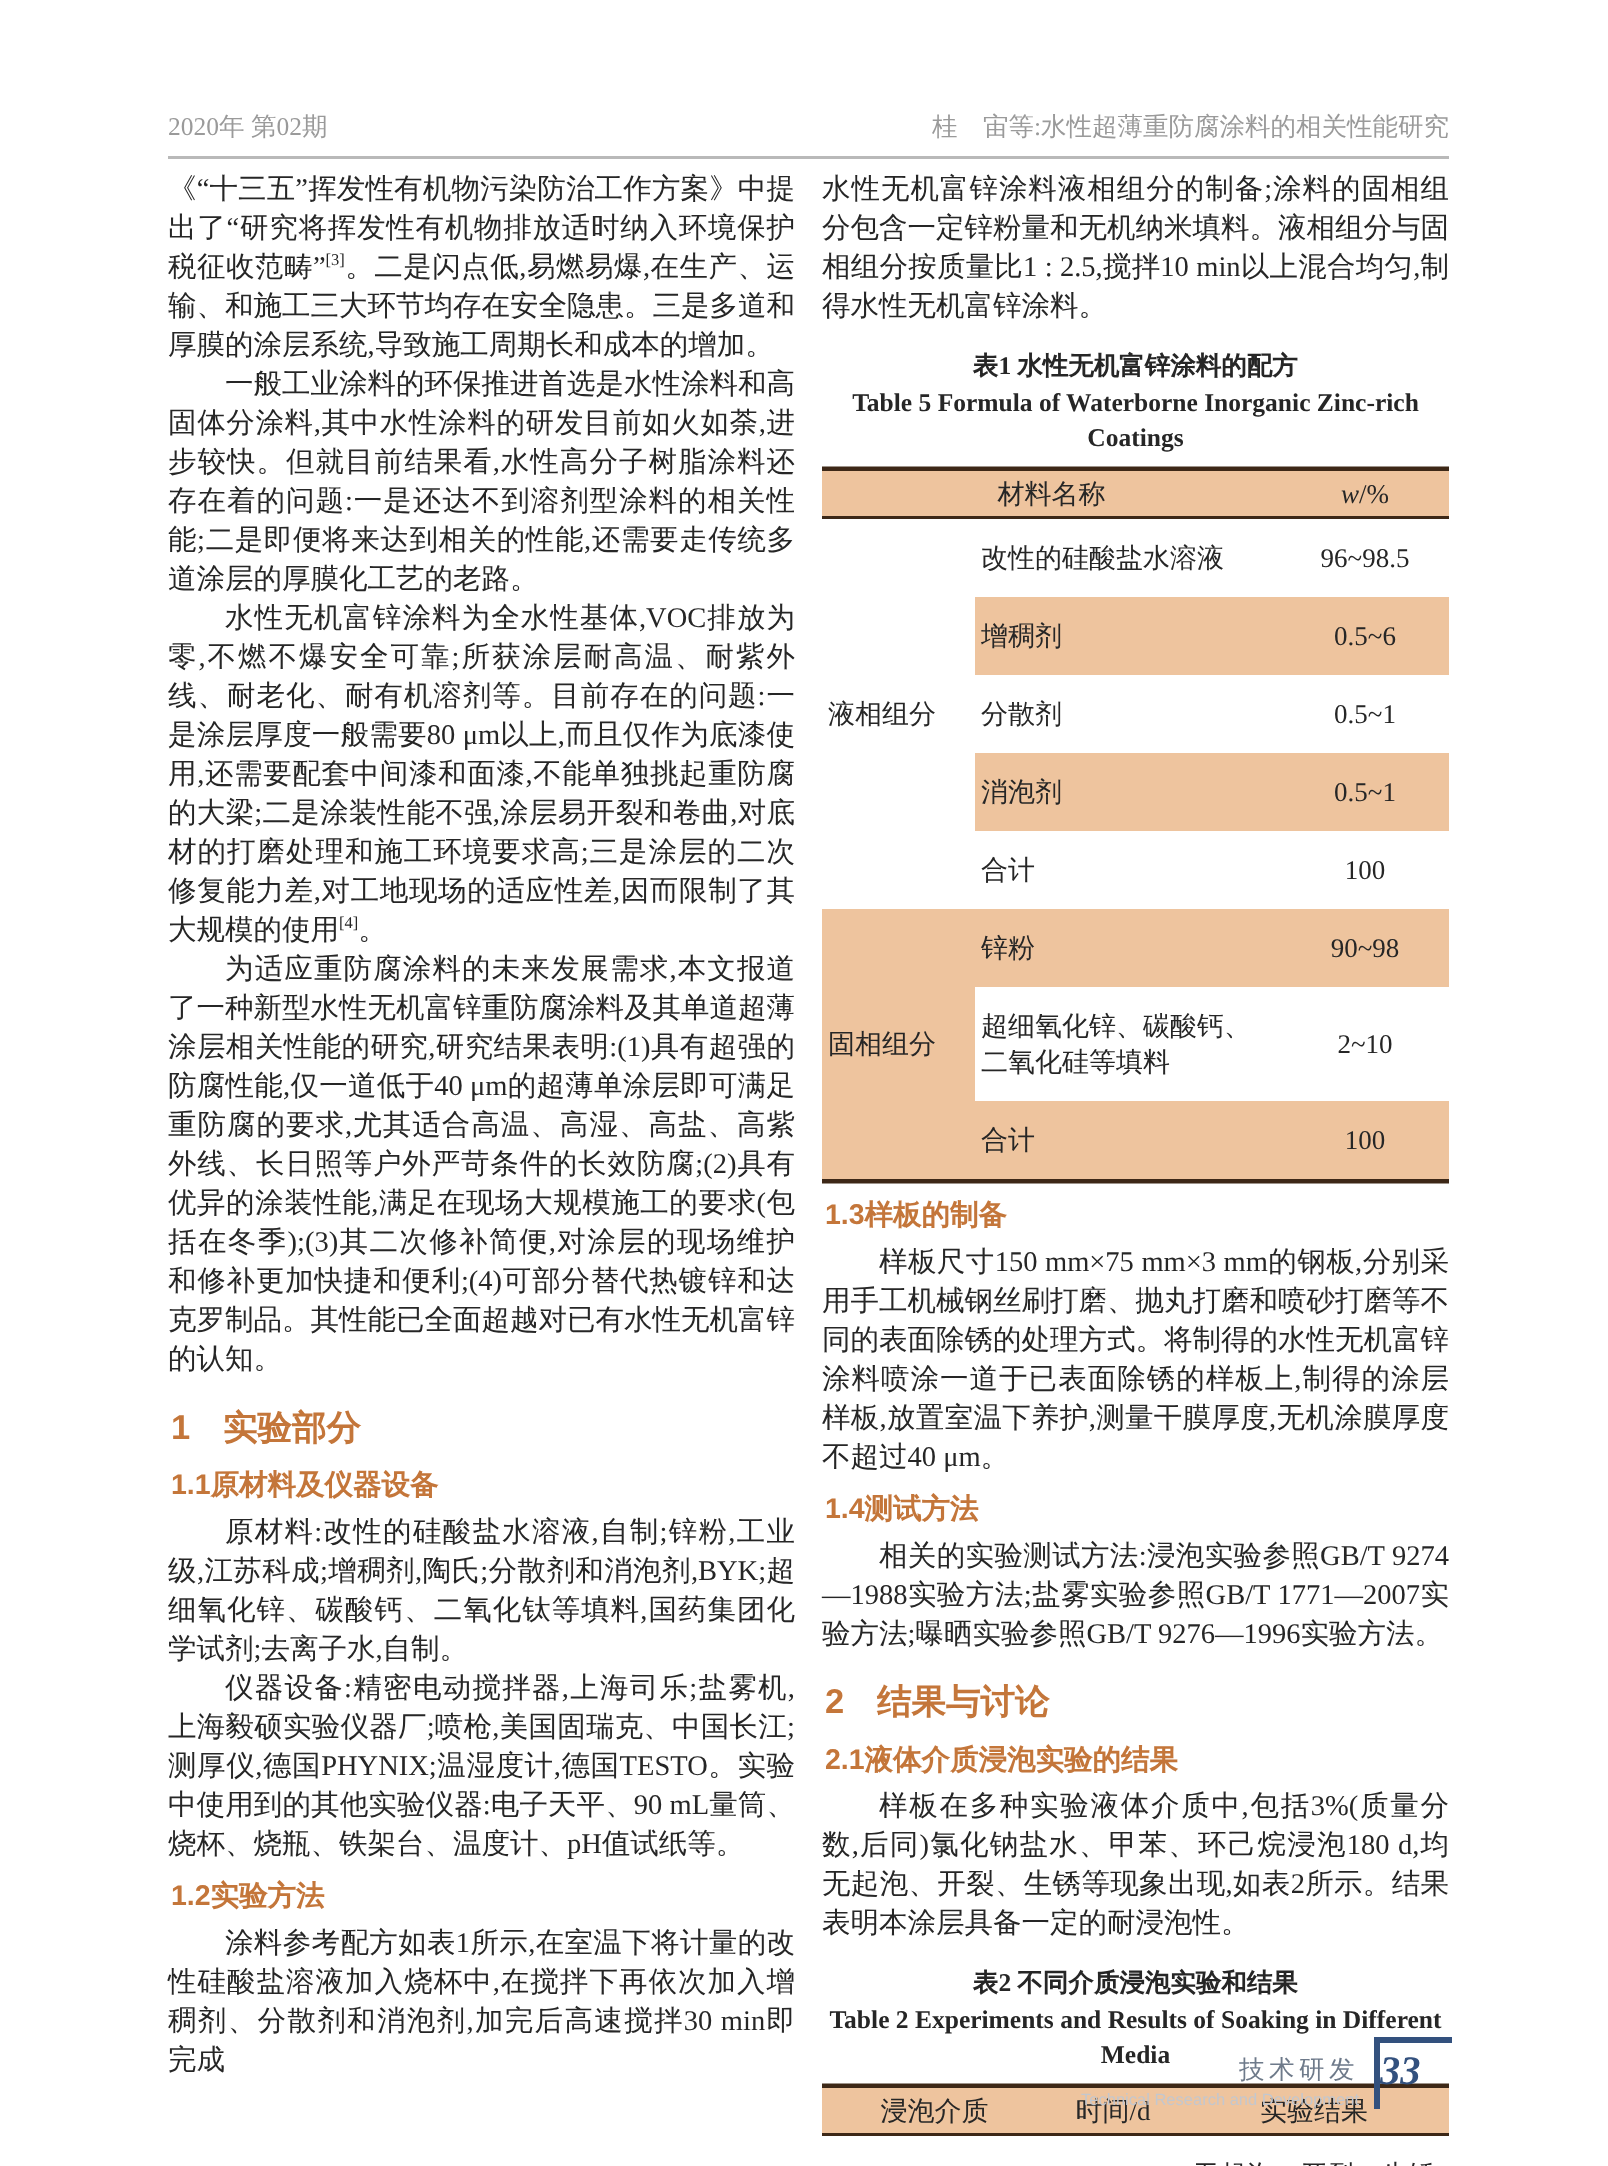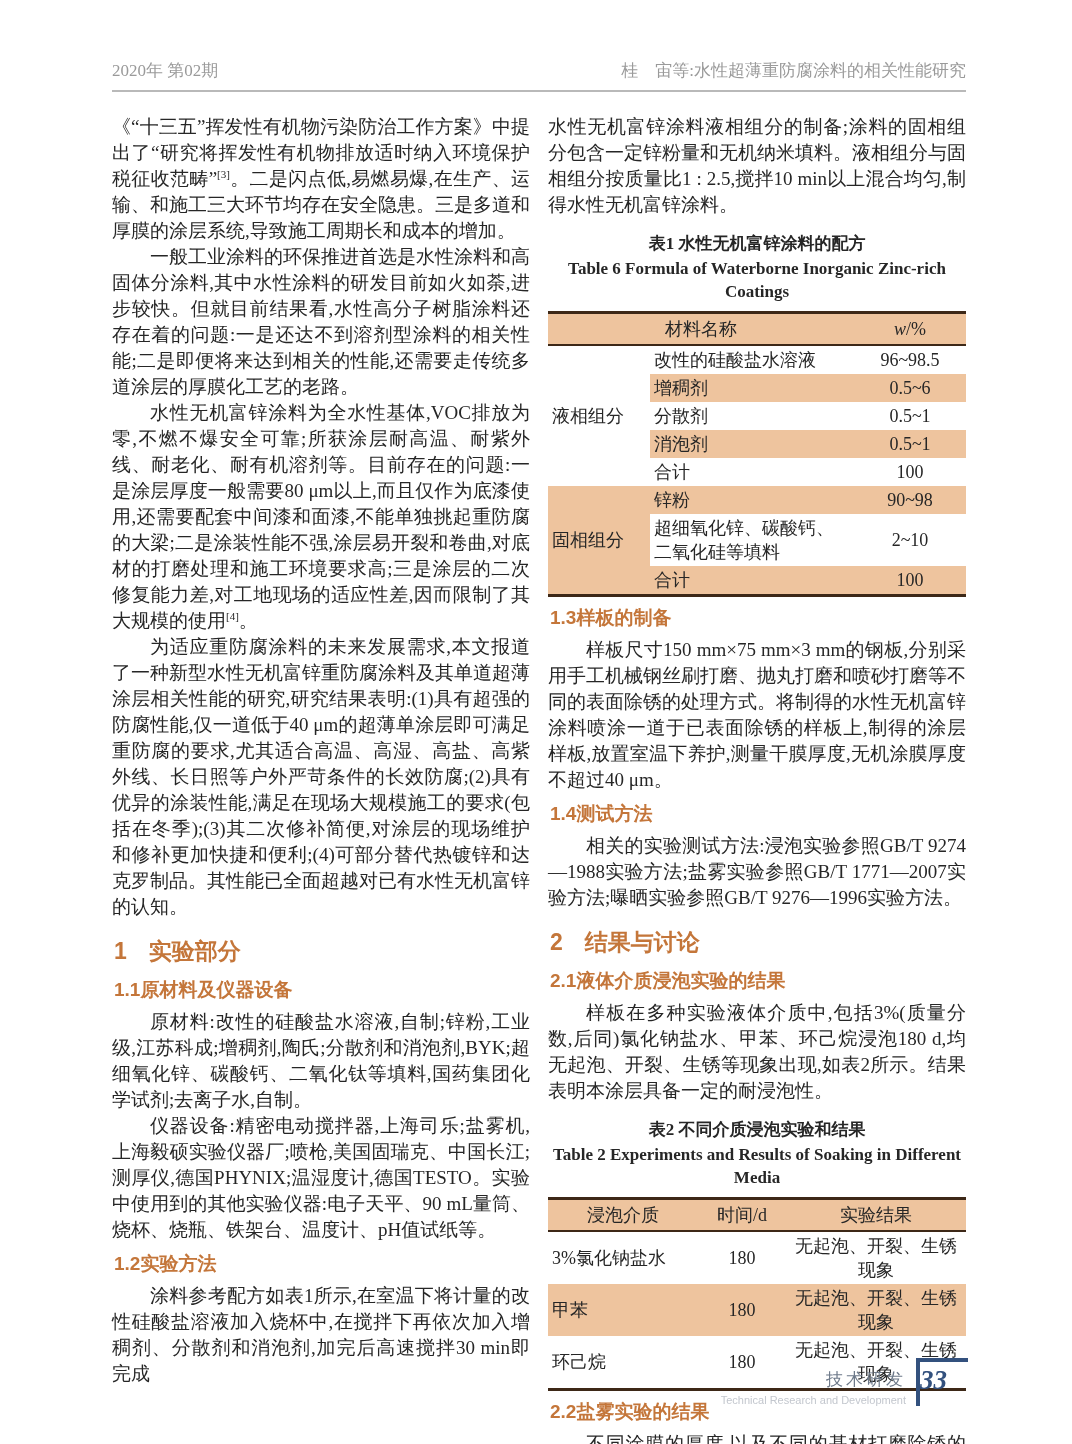--- a/index.html
+++ b/index.html
@@ -6,41 +6,41 @@
     --accent:#c4763a;
     --band:#eec49e;
     --dark:#3d2817;
     --body:#262626;
     --hdr:#9a9a9a;
     --navy:#33517e;
   }
   html,body{margin:0;padding:0;background:#ffffff;}
   .page{position:relative;width:1072px;height:1444px;background:#ffffff;overflow:hidden;
         font-family:"Liberation Serif","DejaVu Serif",serif;color:var(--body);}
-  .header-bar{position:absolute;left:112px;right:106px;top:52px;height:30px;
+  .header-bar{position:absolute;left:112px;right:106px;top:66px;height:30px;
         border-bottom:2px solid #b9b9b9;display:flex;justify-content:space-between;
         align-items:flex-end;padding-bottom:8px;color:var(--hdr);font-size:17px;}
   .columns{position:absolute;top:114px;left:112px;width:854px;display:flex;gap:18px;}
   .col{width:418px;}
   p.body{font-size:19px;line-height:26px;text-align:justify;margin:0;color:var(--body);}
   p.indent{text-indent:2em;}
   sup{font-size:11px;line-height:0;}
   .sec-h1{font-family:"Liberation Sans","DejaVu Sans",sans-serif;color:var(--accent);
         font-size:23px;font-weight:bold;margin:16px 0 10px 2px;}
   .sec-h1 .num{margin-right:22px;}
   .sec-h2{font-family:"Liberation Sans","DejaVu Sans",sans-serif;color:var(--accent);
         font-size:19px;font-weight:bold;margin:8px 0 6px 2px;}
   .sec-h2 .num{margin-right:0;}
   .cap-cn{text-align:center;font-size:17px;font-weight:bold;margin:14px 0 2px;}
   .cap-en{text-align:center;font-size:17px;font-weight:bold;line-height:23px;}
   table.data-table{width:100%;border-collapse:collapse;margin:8px 0 6px;
         border-top:3px solid var(--dark);border-bottom:3px solid var(--dark);}
   table.data-table th{background:var(--band);font-weight:normal;font-size:18px;
         padding:3px 0;border-bottom:2px solid var(--dark);height:24px;}
-  table.data-table td{font-size:18px;padding:2px 4px;height:24px;vertical-align:middle;}
+  table.data-table td{font-size:18px;padding:14px 4px;height:24px;vertical-align:middle;}
   td.band,th.band{background:var(--band);}
   td.group-cell{text-align:left;padding-left:6px;}
   td.mat{text-align:left;padding-left:14px;}
   td.val{text-align:center;}
   td.cell-left{text-align:left;padding-left:8px;}
   td.cell-center{text-align:center;}
   .footer{position:absolute;right:104px;bottom:38px;display:flex;align-items:center;gap:10px;}
   .f-labels{text-align:right;padding-top:10px;font-family:"Liberation Sans","DejaVu Sans",sans-serif;}
   .f-cn{font-size:17px;color:#6e7a8a;letter-spacing:3px;}
   .f-en{font-size:11px;color:#c3c7ce;margin-top:3px;}
@@ -73,21 +73,21 @@
       <p class="body indent">仪器设备:精密电动搅拌器,上海司乐;盐雾机,上海毅硕实验仪器厂;喷枪,美国固瑞克、中国长江;测厚仪,德国PHYNIX;温湿度计,德国TESTO。实验中使用到的其他实验仪器:电子天平、90 mL量筒、烧杯、烧瓶、铁架台、温度计、pH值试纸等。</p>
       <div class="sec-h2"><span class="num">1.2</span><span>实验方法</span></div>
       <p class="body indent">涂料参考配方如表1所示,在室温下将计量的改性硅酸盐溶液加入烧杯中,在搅拌下再依次加入增稠剂、分散剂和消泡剂,加完后高速搅拌30 min即完成</p>
     </div>
 
     <div class="col">
       <p class="body">水性无机富锌涂料液相组分的制备;涂料的固相组分包含一定锌粉量和无机纳米填料。液相组分与固相组分按质量比1 : 2.5,搅拌10 min以上混合均匀,制得水性无机富锌涂料。</p>
 
       <div class="cap-cn">表1  水性无机富锌涂料的配方</div>
       <div class="cap-en">
-        <div>Table 6   Formula of Waterborne Inorganic Zinc-rich</div>
+        <div>Table 5   Formula of Waterborne Inorganic Zinc-rich</div>
         <div>Coatings</div>
       </div>
 
       <table class="data-table">
         <colgroup>
             <col style="width:102px">
             <col>
             <col style="width:112px">
           </colgroup>
         <thead>

